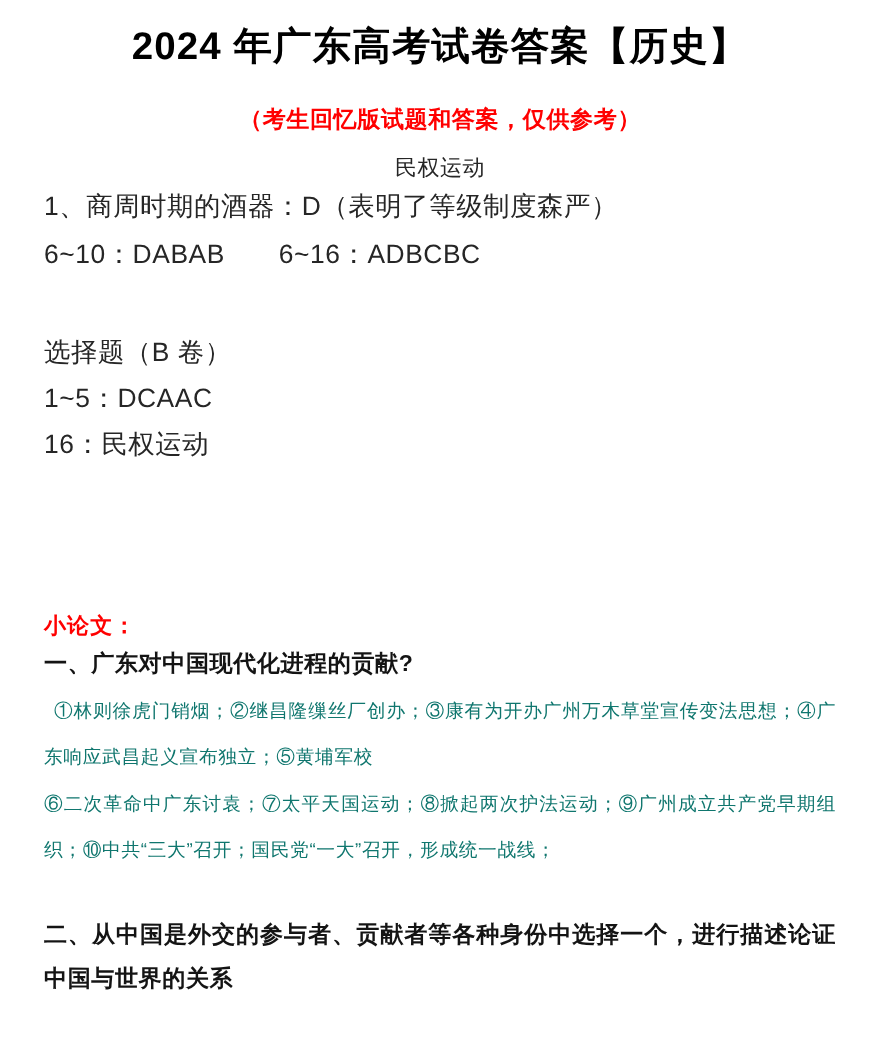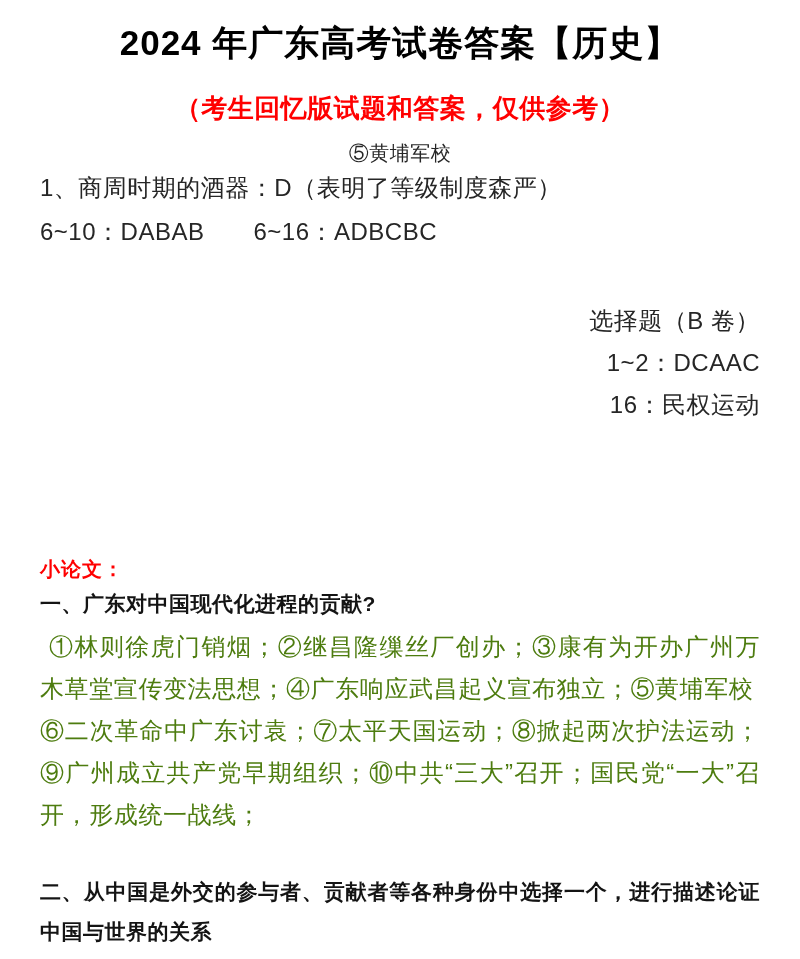--- a/index.html
+++ b/index.html
@@ -22,21 +22,21 @@
     padding-top: 20px;
     font-size: 35px;
     line-height: 1.3;
     font-weight: 700;
     text-align: center;
     color: #000000;
     letter-spacing: 1px;
   }
   .doc-subtitle {
     margin-top: 30px;
-    font-size: 26px;
+    font-size: 21px;
     line-height: 25px;
     font-weight: 700;
     text-align: center;
     color: #ff0000;
     letter-spacing: 0.5px;
   }
   .doc-source {
     margin-top: 20px;
     font-size: 20px;
     line-height: 25px;
@@ -52,37 +52,37 @@
     color: #ff0000;
     letter-spacing: 1px;
   }
   .line {
     font-size: 24px;
     line-height: 44px;
     letter-spacing: 0.5px;
     color: #262626;
   }
   .section-b { margin-top: 46px; }
-  .section-b .line { line-height: 42px; text-align: right; }
+  .section-b .line { line-height: 42px; }
   .essay-heading { margin-top: 130px; }
   .q1-title {
     margin: 0;
     font-size: 21px;
     line-height: 44px;
     font-weight: 700;
     color: #141414;
     letter-spacing: 0.5px;
   }
   .para {
     margin: 0;
-    font-size: 24px;
+    font-size: 17px;
     line-height: 42px;
     text-align: justify;
     letter-spacing: 0.6px;
-    color: #4d7c0f;
+    color: #0f766e;
   }
   .para.indent { text-indent: 9px; }
   .q2-title {
     margin: 36px 0 0 0;
     font-size: 21px;
     line-height: 40px;
     font-weight: 700;
     text-align: justify;
     letter-spacing: 0.5px;
     color: #141414;
@@ -90,30 +90,30 @@
 </style>
 </head>
 <body>
 
 <div class="page">
 
   <h1 class="doc-title">2024 年广东高考试卷答案【历史】</h1>
 
   <div class="doc-subtitle">（考生回忆版试题和答案，仅供参考）</div>
 
-  <div class="doc-source">⑤黄埔军校</div>
+  <div class="doc-source">民权运动</div>
 
 
   <div class="line">1、商周时期的酒器：D（表明了等级制度森严）</div>
 
   <div class="line">6~10：DABAB　　6~16：ADBCBC</div>
 
   <div class="section-b">
     <div class="line">选择题（B 卷）</div>
-    <div class="line">1~2：DCAAC</div>
+    <div class="line">1~5：DCAAC</div>
     <div class="line">16：民权运动</div>
   </div>
 
   <div class="heading-red essay-heading">小论文：</div>
 
   <div class="q1-title">一、广东对中国现代化进程的贡献?</div>
 
   <p class="para indent">①林则徐虎门销烟；②继昌隆缫丝厂创办；③康有为开办广州万木草堂宣传变法思想；④广东响应武昌起义宣布独立；⑤黄埔军校</p>
 
   <p class="para">⑥二次革命中广东讨袁；⑦太平天国运动；⑧掀起两次护法运动；⑨广州成立共产党早期组织；⑩中共“三大”召开；国民党“一大”召开，形成统一战线；</p>

